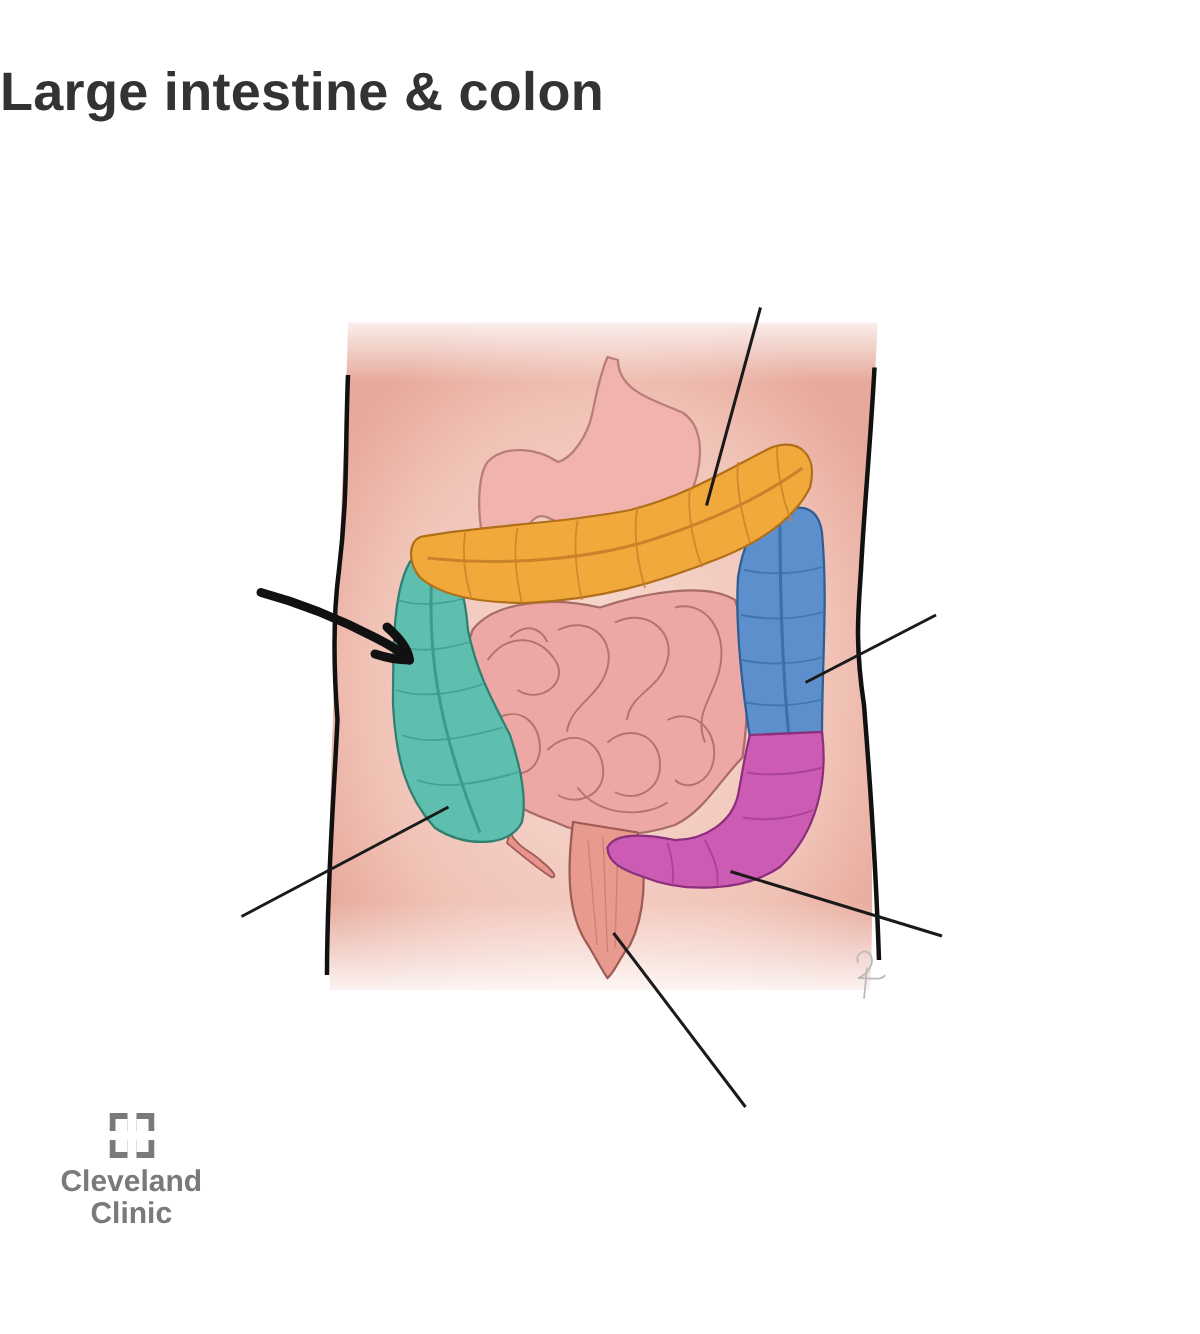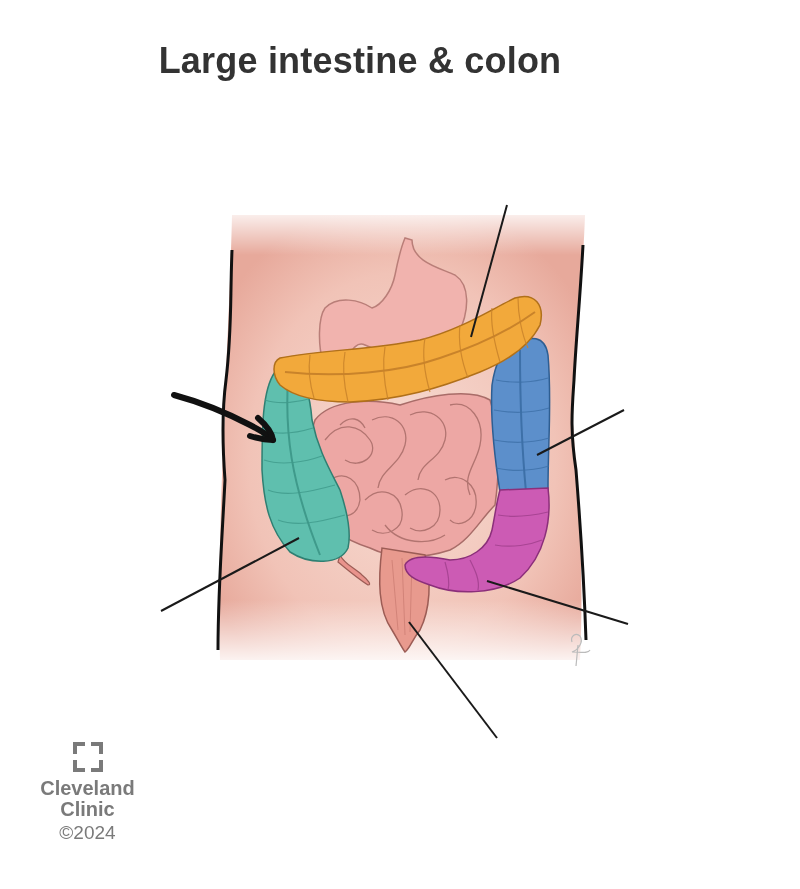--- a/index.html
+++ b/index.html
@@ -1,18 +1,18 @@
 <!DOCTYPE html>
 <html><head>
   <meta charset="utf-8">
   <style>
     html, body { margin: 0; padding: 0; background: #ffffff; }
     body { width: 800px; height: 889px; position: relative; overflow: hidden; font-family: "Liberation Sans", sans-serif; }
     .title {
-      position: absolute; left: 0; top: 40px; width: 720px; text-align: center;
+      position: absolute; left: 0; top: 40px; width: 720px; text-align: left;
       font-family: "Liberation Sans", sans-serif; font-weight: bold; font-size: 36px;
       color: #333333; letter-spacing: 0.2px;
     }
     svg.diagram { position: absolute; left: 0; top: 0; }
     .logo { position: absolute; left: 30px; top: 742px; width: 115px; text-align: center; color: #777777; }
     .logo .mark { width: 30px; height: 30px; margin: 0 auto 6px auto; position: relative; }
     .logo .name { font-weight: bold; font-size: 20px; line-height: 21px; color: #7a7a7a; }
     .logo .copy { font-size: 19px; line-height: 26px; color: #7a7a7a; }
   </style>
 </head>
@@ -157,14 +157,13 @@
       <rect x="0" y="18" width="12" height="12" fill="#7a7a7a"></rect>
       <rect x="18" y="18" width="12" height="12" fill="#7a7a7a"></rect>
       <rect x="4" y="4" width="8" height="8" fill="#ffffff"></rect>
       <rect x="18" y="4" width="8" height="8" fill="#ffffff"></rect>
       <rect x="4" y="18" width="8" height="8" fill="#ffffff"></rect>
       <rect x="18" y="18" width="8" height="8" fill="#ffffff"></rect>
     </svg>
   </div>
   <div class="name">Cleveland</div>
   <div class="name">Clinic</div>
-  <div class="copy">©2024</div>
 </div>
 
 </body></html>

